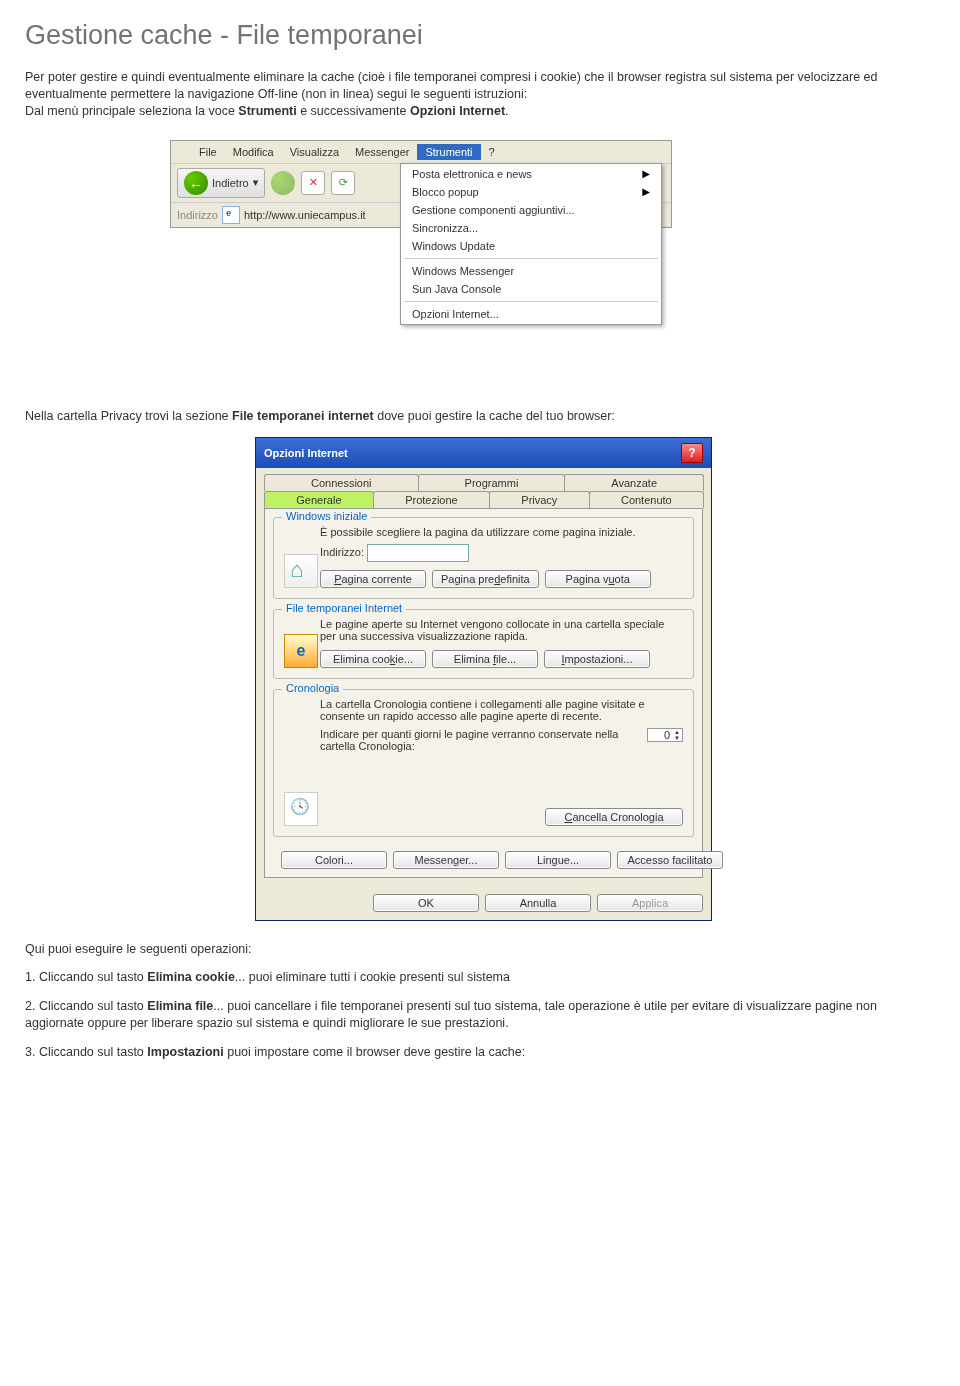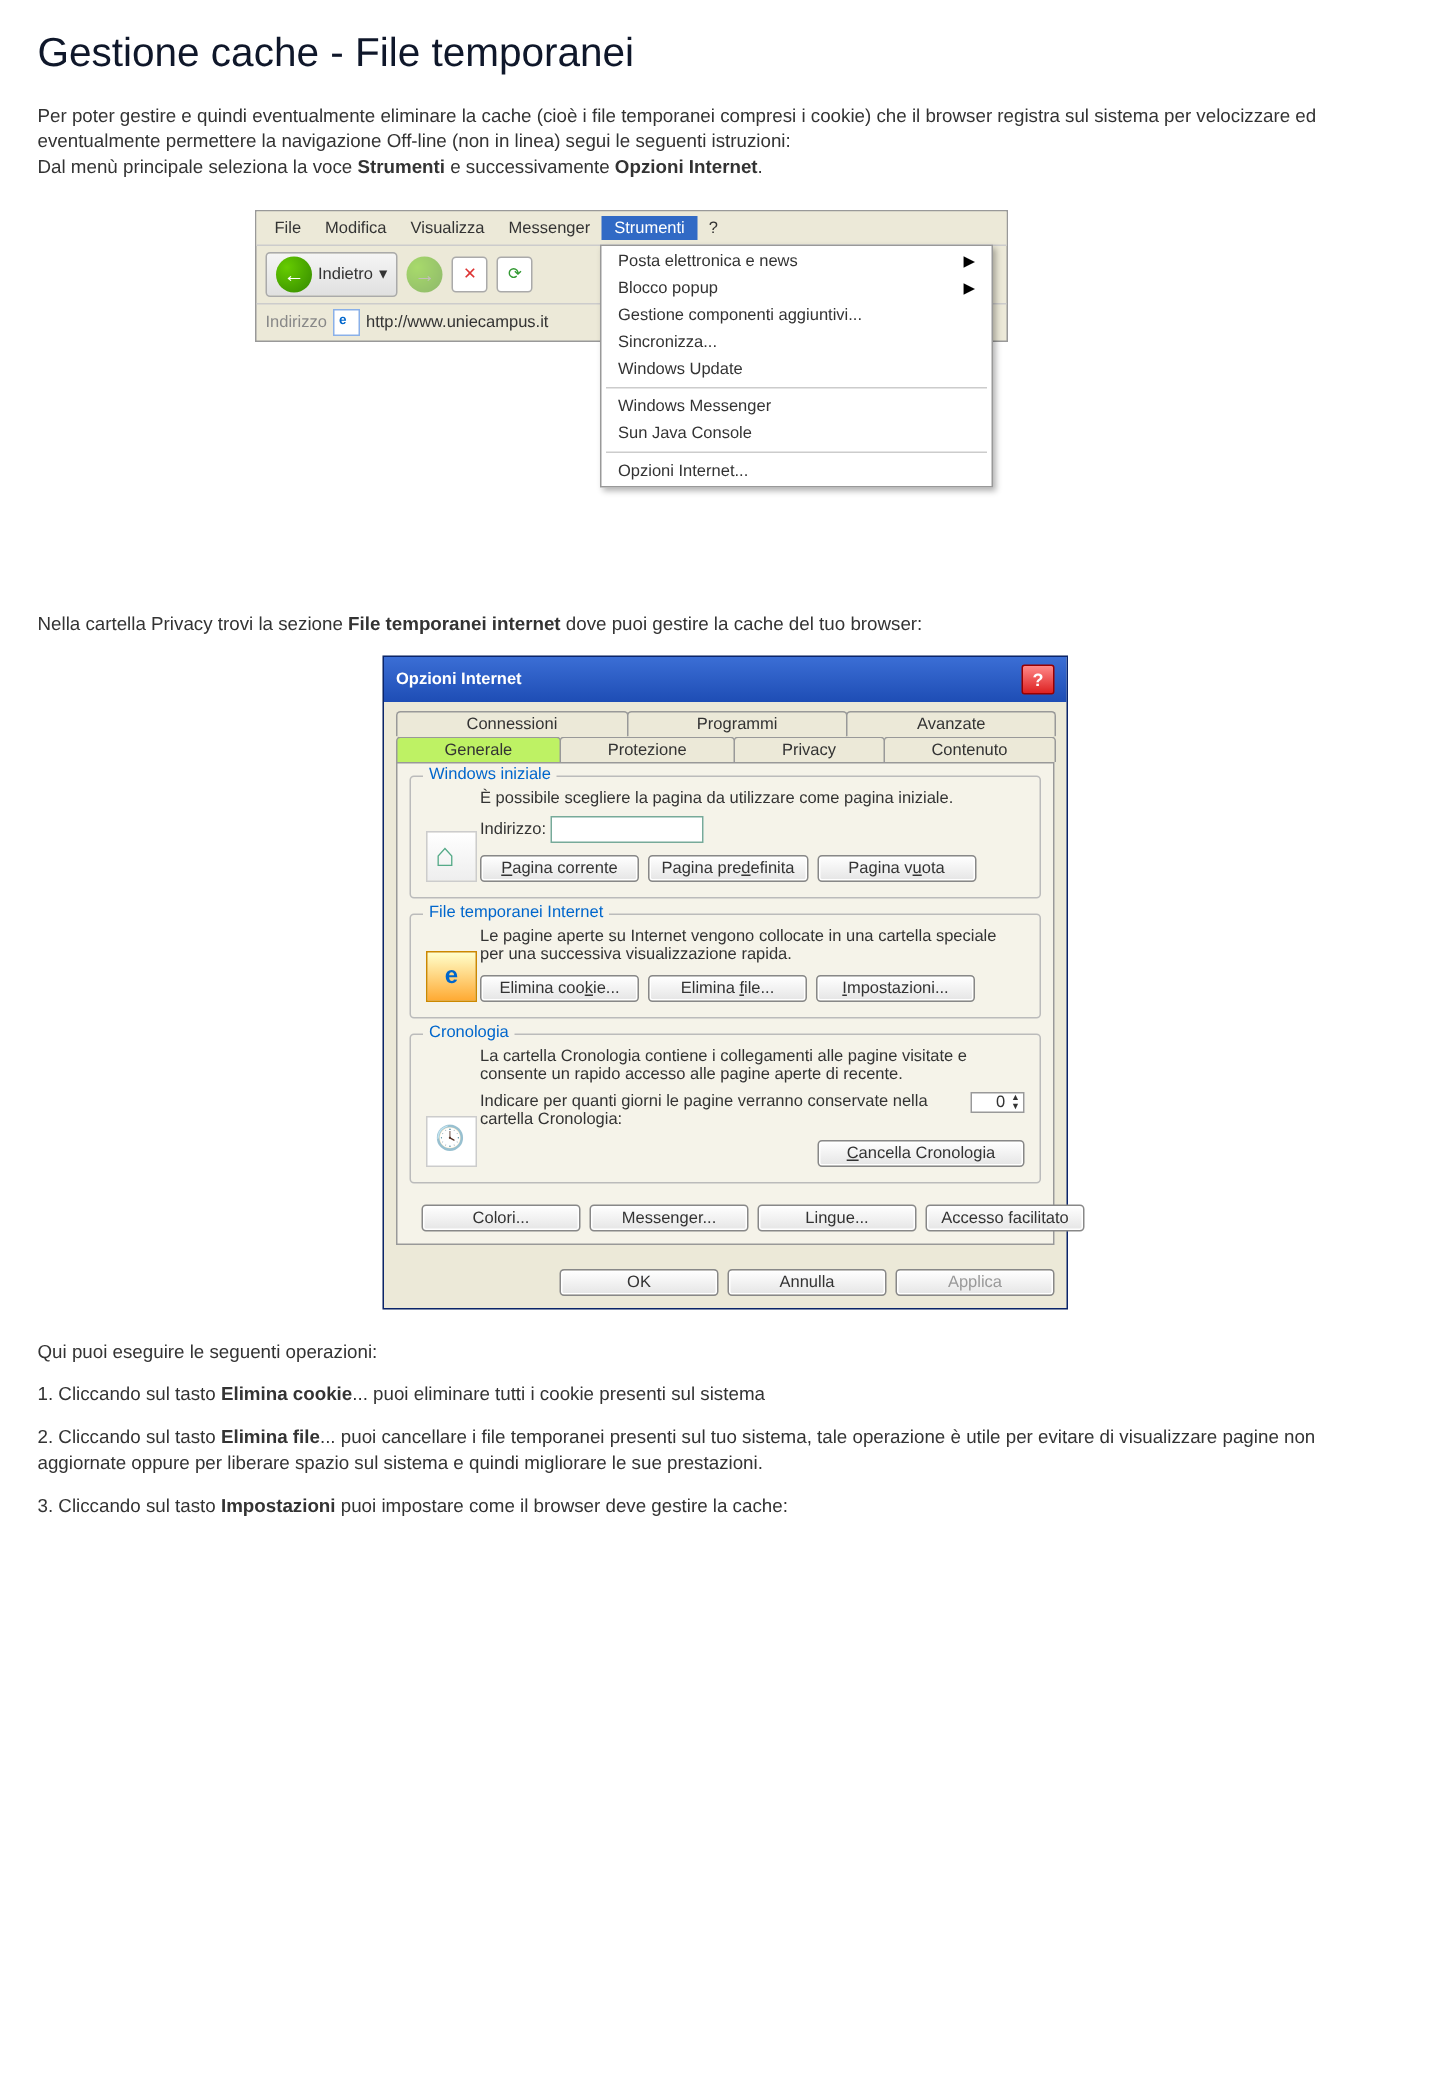--- a/index.html
+++ b/index.html
@@ -8,35 +8,35 @@
     font-family: Arial, Helvetica, sans-serif;
     font-size: 12.5px;
     color: #333;
     width: 960px;
     box-sizing: border-box;
     background: #fff;
   }
   h1 {
     font-size: 27px;
     font-weight: normal;
-    color: #0f172a;
+    color: #737373;
     margin: 0 0 18px 0;
   }
   p { margin: 0 0 12px 0; line-height: 1.35; }
   .ie-window {
     width: 500px;
     margin: 20px 0 180px 145px;
     border: 1px solid #999;
     background: #ece9d8;
     font-family: Tahoma, sans-serif;
     font-size: 11px;
   }
   .menubar {
     display: flex;
-    padding: 3px 4px;
+    padding: 3px 20px;
     background: #ece9d8;
     border-bottom: 1px solid #ccc;
   }
   .menubar div {
     padding: 2px 8px;
   }
   .menubar .active {
     background: #316ac5;
     color: #fff;
   }
@@ -263,21 +263,21 @@
             <div style="flex:1;">Indicare per quanti giorni le pagine verranno conservate nella cartella Cronologia:</div>
             <div class="spinner">
               <span class="num">0</span>
               <span class="arrows">
                   <span>▲</span>
                   <span>▼</span>
                 </span>
             </div>
           </div>
           <div class="btnrow" style="justify-content:flex-end;">
-            <div class="winbtn" style="min-width:120px;"><u class="k">C</u>ancella Cronologia</div>
+            <div class="winbtn" style="min-width:120px;margin-top:48px;"><u class="k">C</u>ancella Cronologia</div>
           </div>
         </div>
       </div>
     </div>
 
     <div class="bottom-btns">
       <div class="winbtn">Colori...</div>
       <div class="winbtn">Messenger...</div>
       <div class="winbtn">Lingue...</div>
       <div class="winbtn">Accesso facilitato</div>

